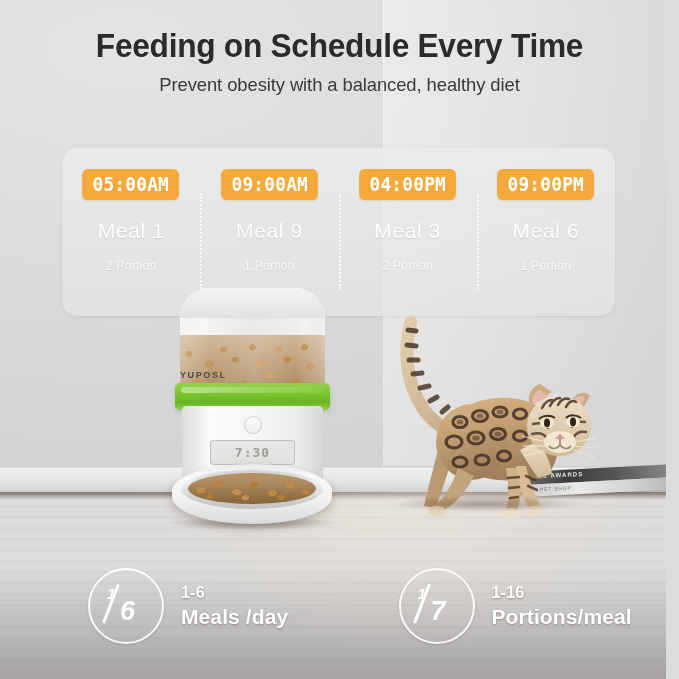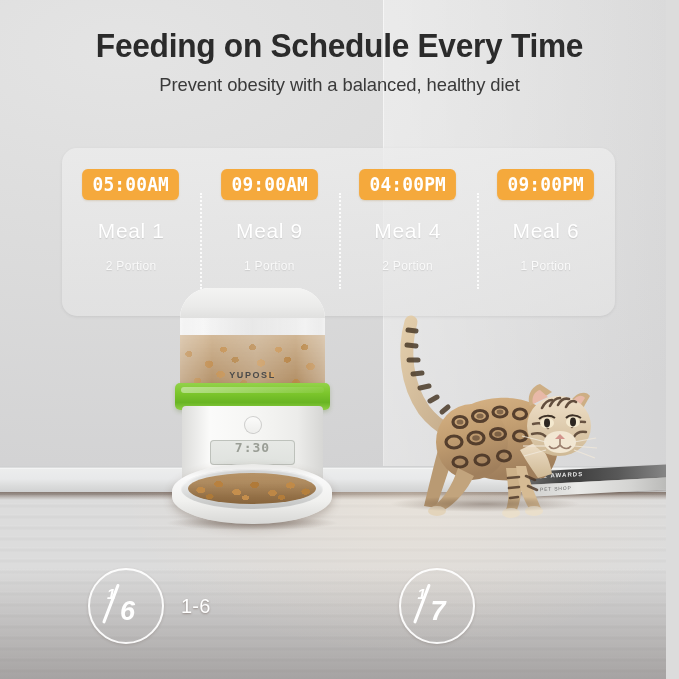--- a/index.html
+++ b/index.html
@@ -154,21 +154,21 @@
       linear-gradient(to bottom, rgba(176,124,58,.55), rgba(150,102,46,.82));
     filter:blur(.35px);
   }
   .hopper-frost{
     position:absolute;left:0;top:0;width:145px;height:103px;
     background:linear-gradient(to right,
       rgba(255,255,255,.34) 0%, rgba(255,255,255,.10) 22%,
       rgba(255,255,255,.26) 52%, rgba(255,255,255,.08) 80%, rgba(255,255,255,.36) 100%);
   }
   .brand{
-    position:absolute;left:0;top:82px;width:145px;text-align:center;
+    position:absolute;left:0;top:82px;width:145px;text-align:left;
     font-size:9px;font-weight:700;letter-spacing:1.6px;color:#4a4a4a;
     z-index:4;
   }
   .green-band{
     position:absolute;left:13px;top:95px;width:155px;height:27px;
     border-radius:5px;
     background:linear-gradient(to bottom,#93d24a 0%,#7cc62c 38%,#69b523 72%,#8fcf45 100%);
     box-shadow:0 2px 4px rgba(80,120,30,.25);
   }
   .green-band::after{
@@ -185,21 +185,21 @@
     position:absolute;left:50%;top:10px;margin-left:-9px;width:18px;height:18px;
     border-radius:50%;
     background:linear-gradient(to bottom,#fcfcfb,#ededeb);
     box-shadow:inset 0 0 0 1px rgba(190,190,188,.7);
   }
   .lcd{
     position:absolute;left:28px;top:34px;width:85px;height:25px;
     border-radius:4px;
     background:linear-gradient(to bottom,#e7e9e6,#dfe2de);
     box-shadow:inset 0 0 0 1px rgba(180,184,178,.8);
-    display:flex;align-items:flex-start;justify-content:center;
+    display:flex;align-items:center;justify-content:center;
   }
   .lcd-text{
     font-family:"DejaVu Sans Mono","Liberation Mono",monospace;
     font-size:13px;font-weight:700;color:#9a9e96;letter-spacing:1px;
   }
   .btn-row{
     position:absolute;left:26px;top:66px;width:90px;height:14px;
     display:flex;justify-content:space-between;align-items:center;
   }
   .mini-btn{
@@ -319,21 +319,21 @@
     border-radius:2px;
   }
   .frac-den{
     position:absolute;left:19px;top:16px;
     font-size:27px;font-weight:700;font-style:italic;line-height:1;
   }
   .feature-text{
     margin-left:17px;color:#ffffff;
     text-shadow:0 1px 2px rgba(70,48,34,.40);
   }
-  .feature-top{font-size:20px;font-weight:400;letter-spacing:.2px;}
+  .feature-top{font-size:16px;font-weight:700;letter-spacing:.2px;}
   .feature-bot{font-size:21px;font-weight:600;letter-spacing:.1px;margin-top:3px;}
 </style>
 </head>
 <body>
 
 <div class="stage">
 
   <div class="wall"></div>
   <div class="wall-panel-shade"></div>
   <div class="wall-seam"></div>
@@ -355,21 +355,21 @@
       <span class="meal-label">Meal 1</span>
       <span class="portion-label">2 Portion</span>
     </div>
     <div class="sched-col">
       <span class="time-badge">09:00AM</span>
       <span class="meal-label">Meal 9</span>
       <span class="portion-label">1 Portion</span>
     </div>
     <div class="sched-col">
       <span class="time-badge">04:00PM</span>
-      <span class="meal-label">Meal 4</span>
+      <span class="meal-label">Meal 3</span>
       <span class="portion-label">2 Portion</span>
     </div>
     <div class="sched-col">
       <span class="time-badge">09:00PM</span>
       <span class="meal-label">Meal 6</span>
       <span class="portion-label">1 Portion</span>
     </div>
   </div>
 
   <div class="books">
@@ -541,26 +541,31 @@
     <div class="feature">
       <div class="frac-circle">
         <div class="frac">
           <span class="frac-num">1</span>
           <span class="frac-slash"></span>
           <span class="frac-den">6</span>
         </div>
       </div>
       <div class="feature-text">
         <div class="feature-top">1-6</div>
+        <div class="feature-bot">Meals /day</div>
       </div>
     </div>
     <div class="feature">
       <div class="frac-circle">
         <div class="frac">
           <span class="frac-num">1</span>
           <span class="frac-slash"></span>
           <span class="frac-den">7</span>
         </div>
       </div>
+      <div class="feature-text">
+        <div class="feature-top">1-16</div>
+        <div class="feature-bot">Portions/meal</div>
+      </div>
     </div>
   </div>
 
 </div>
 
 </body></html>

